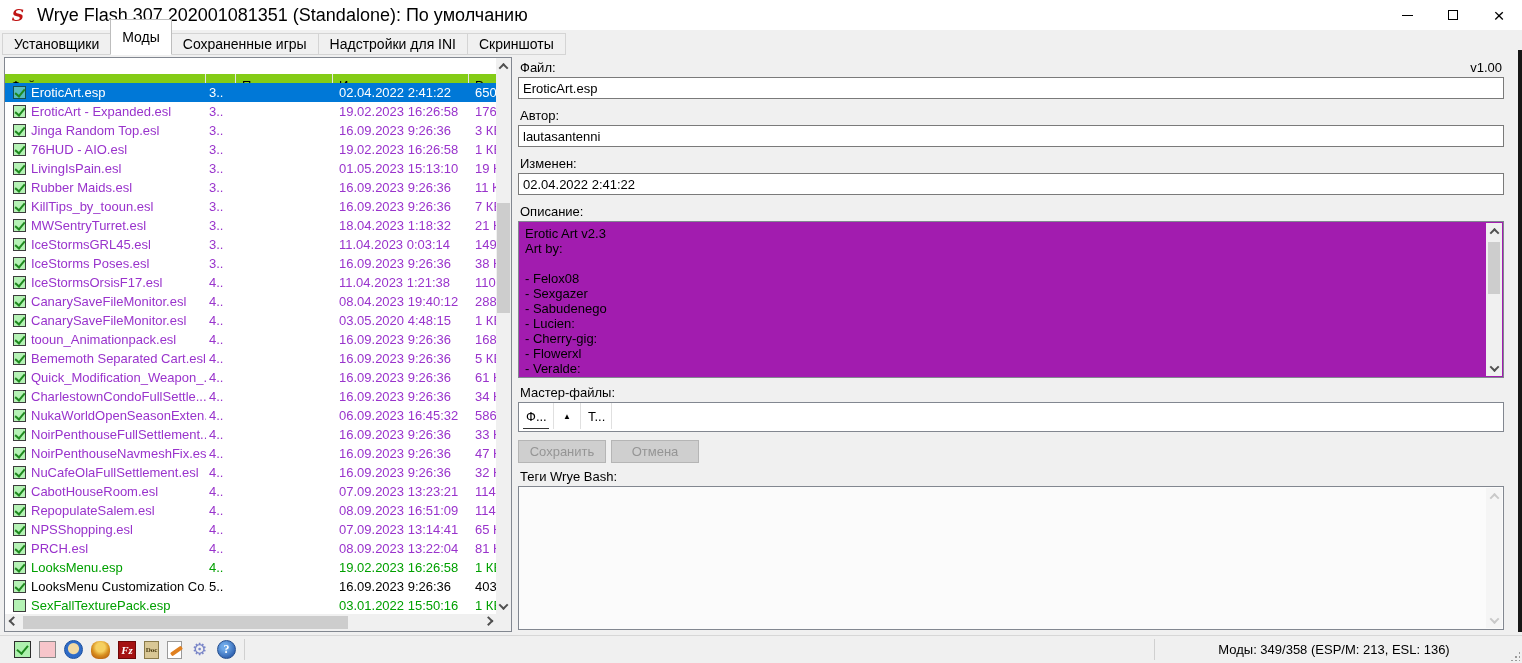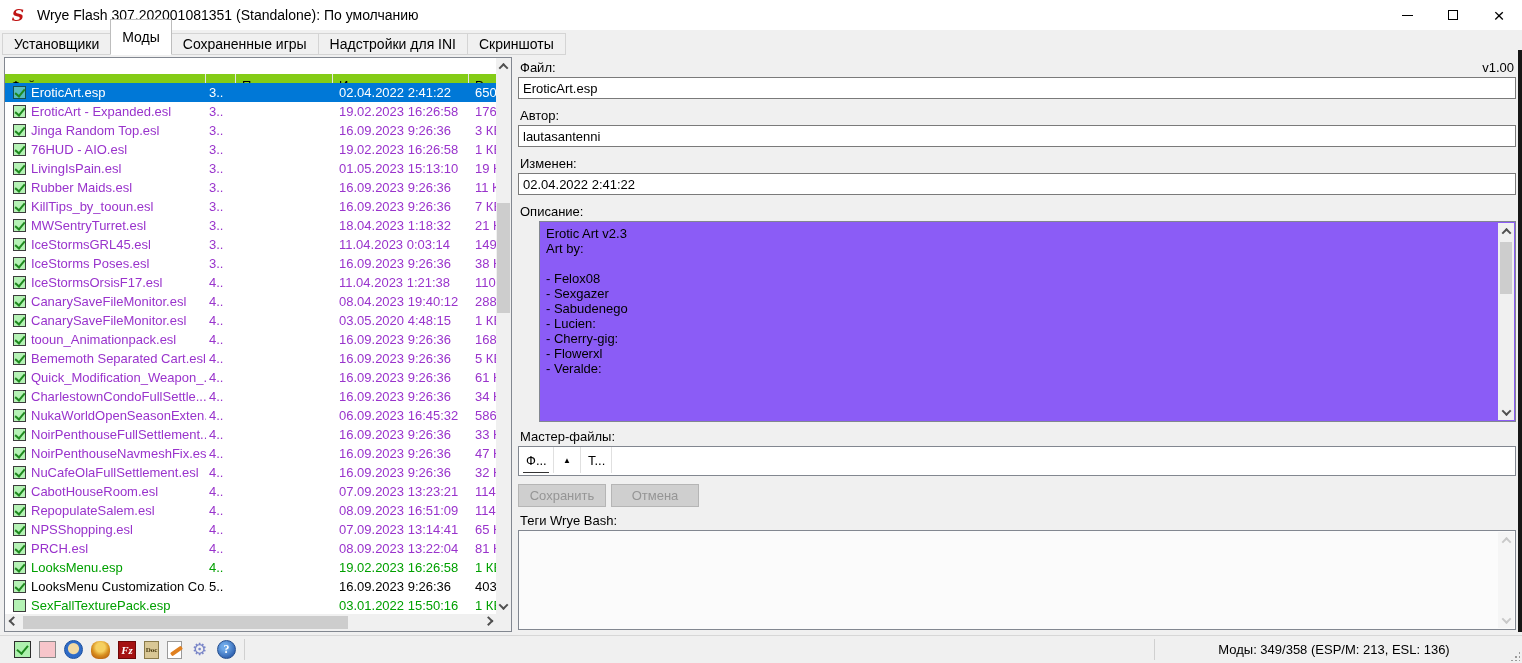--- a/index.html
+++ b/index.html
@@ -6,21 +6,21 @@
   html,body { width:1522px; height:663px; overflow:hidden; background:#f0f0f0;
     font-family:"Liberation Sans", sans-serif; color:#000; }
   .app { position:relative; width:1522px; height:663px; }
 
   
   .titlebar { position:absolute; top:0; left:0; right:0; height:30px; background:#fff;
     display:flex; align-items:center; padding-left:9px; }
   .app-logo { width:18px; height:18px; display:flex; align-items:center; justify-content:center;
     font-family:"DejaVu Serif", serif; font-style:italic; font-weight:bold; font-size:17px;
     color:#c01414; line-height:1; }
-  .title-text { margin-left:10px; font-size:14px; }
+  .title-text { margin-left:10px; font-size:18px; }
   .win-controls { margin-left:auto; display:flex; height:100%; }
   .win-btn { width:46px; height:100%; display:flex; align-items:center; justify-content:center; }
   .glyph-min { width:11px; height:1px; background:#000; }
   .glyph-max { width:10px; height:10px; border:1px solid #000; }
   .glyph-close { font-size:19px; line-height:1; font-weight:400; }
 
   
   .tabbar { position:absolute; top:30px; left:0; right:0; height:25px; background:#f0f0f0;
     display:flex; align-items:flex-end; padding-left:3px; }
   .tab { height:22px; padding:0 11px; display:flex; align-items:center; font-size:14px;
@@ -65,29 +65,29 @@
   .vsb { position:absolute; right:0; top:0; width:15px; bottom:17px; background:#f0f0f0; }
   .vsb .sb-btn { width:15px; height:16px; }
   .vsb .btn-down { position:absolute; bottom:0; }
   .vsb-thumb { position:absolute; left:1px; width:13px; background:#cdcdcd; }
   .hsb { position:absolute; left:0; bottom:0; height:17px; right:15px; background:#f0f0f0; display:flex; align-items:center; }
   .hsb .sb-btn { width:16px; height:17px; }
   .hsb-thumb { position:absolute; top:2px; height:13px; background:#cdcdcd; }
   .sb-corner { position:absolute; right:0; bottom:0; width:15px; height:17px; background:#f0f0f0; }
 
   
-  .details { position:absolute; left:512px; top:0; right:0; bottom:0; padding:2px 6px 0 6px;
+  .details { position:absolute; left:512px; top:0; right:0; bottom:0; padding:2px 18px 0 6px;
     display:flex; flex-direction:column; }
   .lbl-row { display:flex; align-items:center; height:16px; margin:2px 0 2px 2px; font-size:13px; flex-shrink:0; }
   .version { margin-left:auto; margin-right:2px; font-size:13px; }
   .tf { height:22px; border:1px solid #7a7a7a; background:#fff; font-size:13px; padding:0 4px;
     font-family:"Liberation Sans", sans-serif; color:#000; width:100%; flex-shrink:0; }
   .gap6 { height:6px; flex-shrink:0; } .gap4 { height:4px; flex-shrink:0; }
   .gap8 { height:8px; flex-shrink:0; } .gap3 { height:3px; flex-shrink:0; }
-  .descbox { position:relative; height:201px; border:1px solid #828790; background:#8b5cf6; flex-shrink:0;margin-left:21px; }
+  .descbox { position:relative; height:157px; border:1px solid #828790; background:#a21caf; flex-shrink:0; }
   .desc-text { position:absolute; inset:4px 20px 2px 6px; font-size:13px; line-height:15px;
     white-space:pre-line; overflow:hidden; }
   .box-vsb { position:absolute; top:1px; right:1px; bottom:1px; width:16px; background:#f0f0f0; }
   .box-vsb .sb-btn { width:16px; height:16px; }
   .box-vsb .btn-down { position:absolute; bottom:0; }
   .masters-table { position:relative; height:30px; border:1px solid #828790; background:#fff;
     display:flex; flex-shrink:0; }
   .mcell { display:flex; align-items:center; padding-left:7px; font-size:13px;
     border-right:1px solid #e0e0e0; height:26px; flex-shrink:0; }
   .mcell.sort { justify-content:center; padding-left:0; font-size:8px; }

